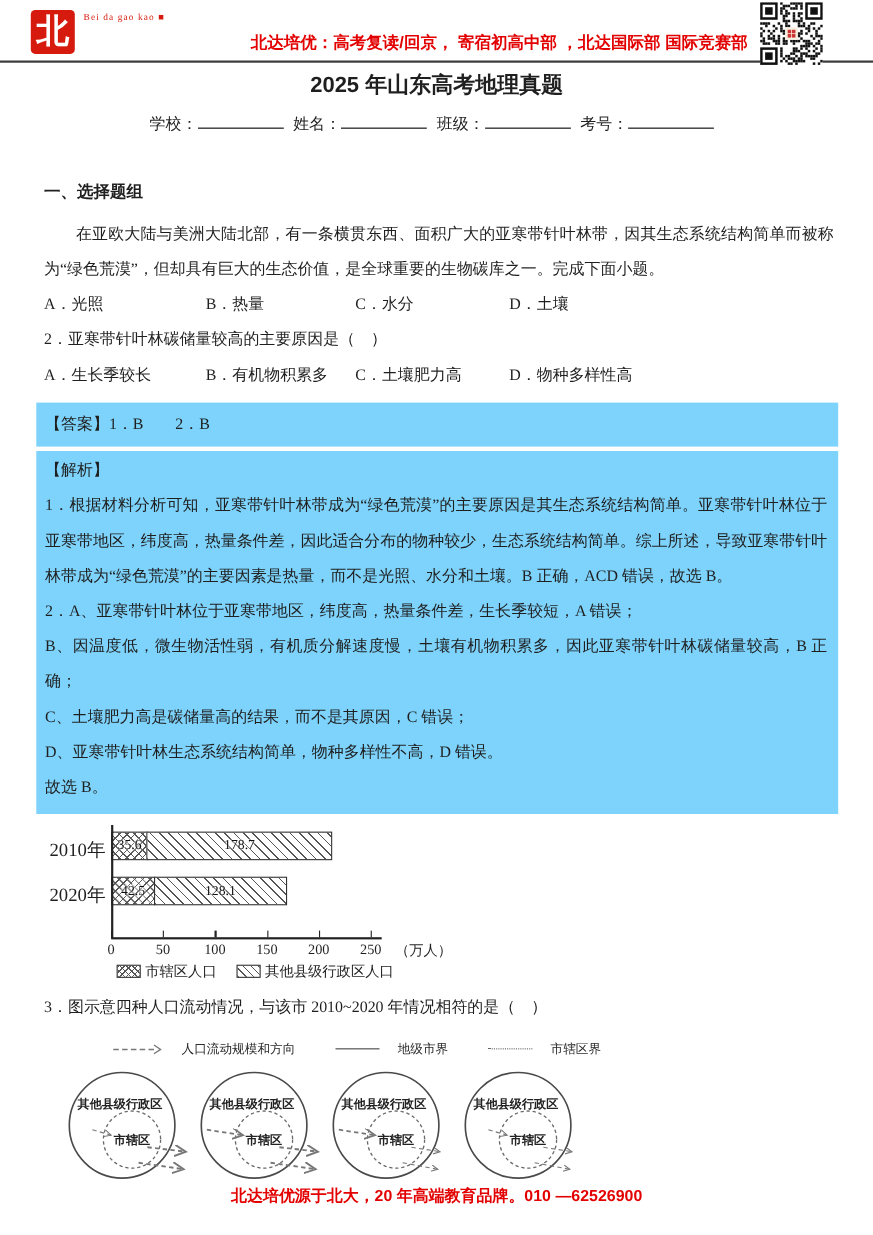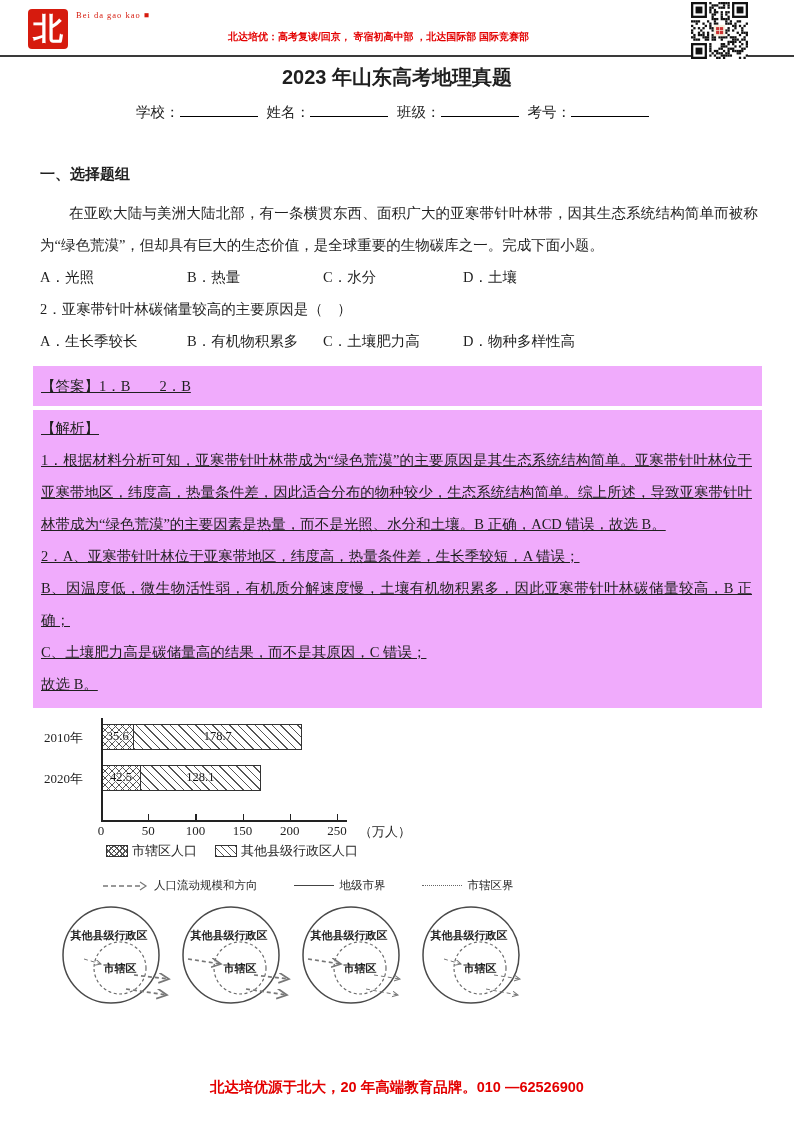--- a/index.html
+++ b/index.html
@@ -18,50 +18,50 @@
     font-family:"Liberation Serif", serif;
   }
   .brand-wrap { margin-left:8px; }
   .brand {
     color:#d61b0e; font-size:30px; font-weight:bold; letter-spacing:8px;
     line-height:32px; font-style:italic;
   }
   .brand-sub { color:#d61b0e; font-size:8.5px; letter-spacing:1px; margin-top:1px; }
   .slogan {
     position:absolute; left:228px; top:30px;
-    color:#e30000; font-weight:bold; font-size:10px;
+    color:#e30000; font-weight:bold; font-size:15px;
     font-family:"Liberation Sans", sans-serif; white-space:nowrap;
   }
   .qr { position:absolute; right:46px; top:2px; width:57px; height:57px; }
   
   .doc-title { text-align:center; font-size:20px; font-weight:bold; margin-top:7px;
                font-family:"Liberation Sans", sans-serif; }
   .fields { text-align:center; margin-top:11px; font-size:14.5px; white-space:nowrap; }
   .field-line { display:inline-block; width:78px; border-bottom:1.2px solid #000;
                 height:15px; margin-right:9px; }
   
   .main { margin:0 36px 0 40px; }
   .section-heading { margin-top:43px; font-weight:bold; font-size:15px; }
   .para { margin-top:13px; text-indent:2em; line-height:32px; text-align:justify; }
   .stem { line-height:32px; margin-top:0; }
   .opt-row { display:flex; line-height:32px; }
   .opt-row .opt:nth-child(1){ width:147px; }
   .opt-row .opt:nth-child(2){ width:136px; }
   .opt-row .opt:nth-child(3){ width:140px; }
-  .block-gray { background:#f0abfc; margin-left:-7px; margin-right:-4px; padding:5px 10px 5px 8px;text-decoration:underline; }
+  .block-gray { background:#7dd3fc; margin-left:-7px; margin-right:-4px; padding:5px 10px 5px 8px; }
   .answer-block { margin-top:9px; line-height:30px; }
   .analysis-block { margin-top:4px; padding-top:2px; padding-bottom:8px; }
   .analysis-block p { line-height:32px; text-align:justify; }
   
   .chart { position:relative; width:440px; height:146px; margin:10px 0 0 4px;
            font-family:"Liberation Sans", sans-serif; }
   .chart .yaxis { position:absolute; left:57px; top:0; width:1.5px; height:103px; background:#222; }
   .chart .xaxis { position:absolute; left:57px; top:102px; height:1.5px; background:#222; }
   .bar-row { position:absolute; left:0; height:26px; display:flex; align-items:stretch; }
-  .bar-label { position:absolute; width:52px; text-align:left; font-size:13px; top:5px; left:0;
+  .bar-label { position:absolute; width:52px; text-align:right; font-size:17px; top:5px; left:0;
                font-family:"Liberation Serif", serif; }
   .seg { position:relative; border:1.2px solid #333; background-color:#fff; }
   .seg + .seg { margin-left:-1.2px; }
   .seg.crosshatch { background-image:
       repeating-linear-gradient(45deg, #555 0 1px, transparent 1px 5px),
       repeating-linear-gradient(135deg, #555 0 1px, transparent 1px 5px); }
   .seg.diagonal { background-image:
       repeating-linear-gradient(45deg, #555 0 1px, transparent 1px 6px); }
   .seg .val { position:absolute; left:0; right:0; top:50%; transform:translateY(-52%);
       text-align:center; font-size:12.5px; color:#111;
@@ -77,21 +77,21 @@
                       margin-right:4px; vertical-align:-2px; background:#fff; }
   .chart-legend .sw.crosshatch { background-image:
       repeating-linear-gradient(45deg,#555 0 1px,transparent 1px 4px),
       repeating-linear-gradient(135deg,#555 0 1px,transparent 1px 4px); }
   .chart-legend .sw.diagonal { background-image:
       repeating-linear-gradient(45deg,#555 0 1px,transparent 1px 5px); }
   .chart-legend .leg-item { display:flex; align-items:center; }
   
   .fig-legend { display:flex; gap:36px; margin:14px 0 0 62px; align-items:center;
                 font-size:11.5px; color:#2a2a2a; white-space:nowrap; }
-  .fig-legend .leg { display:flex; align-items:center; gap:6px; }
+  .fig-legend .leg { display:flex; align-items:center; gap:17px; }
   .sym-solid { display:inline-block; width:40px; height:0; border-top:1.6px solid #444; }
   .sym-dotted { display:inline-block; width:40px; height:0; border-top:1.6px dotted #666; }
   .diagrams { display:flex; margin:6px 0 0 14px; }
   .diagram { width:120px; text-align:center; }
   
   .footer { position:absolute; top:1078px; left:0; width:100%; text-align:center;
             color:#e30000; font-weight:bold; font-size:14.5px;
             font-family:"Liberation Sans", sans-serif; }
 </style>
 </head>
@@ -303,21 +303,21 @@
       <rect x="1" y="19" width="5" height="5" fill="#fff"></rect>
       <rect x="2" y="20" width="3" height="3" fill="#111"></rect>
       <rect x="10" y="10" width="5" height="5" fill="#f5efdf"></rect>
       <rect x="11" y="11" width="1.4" height="1.4" fill="#c33"></rect>
       <rect x="12.7" y="11" width="1.4" height="1.4" fill="#c33"></rect>
       <rect x="11" y="12.7" width="1.4" height="1.4" fill="#c33"></rect>
       <rect x="12.7" y="12.7" width="1.4" height="1.4" fill="#c33"></rect>
     </svg>
 </div>
 
-<div class="doc-title">2023 年山东高考地理真题</div>
+<div class="doc-title">2025 年山东高考地理真题</div>
 <div class="fields">
   <span>学校：</span><span class="field-line"></span><span>姓名：</span><span class="field-line"></span><span>班级：</span><span class="field-line"></span><span>考号：</span><span class="field-line"></span>
 </div>
 
 <div class="main">
 
   <div class="section-heading">一、选择题组</div>
 
   <p class="para">在亚欧大陆与美洲大陆北部，有一条横贯东西、面积广大的亚寒带针叶林带，因其生态系统结构简单而被称为“绿色荒漠”，但却具有巨大的生态价值，是全球重要的生物碳库之一。完成下面小题。</p>
 
@@ -337,20 +337,21 @@
   </div>
 
   <div class="block-gray answer-block">【答案】1．B　　2．B</div>
 
   <div class="block-gray analysis-block">
     <p>【解析】</p>
     <p>1．根据材料分析可知，亚寒带针叶林带成为“绿色荒漠”的主要原因是其生态系统结构简单。亚寒带针叶林位于亚寒带地区，纬度高，热量条件差，因此适合分布的物种较少，生态系统结构简单。综上所述，导致亚寒带针叶林带成为“绿色荒漠”的主要因素是热量，而不是光照、水分和土壤。B 正确，ACD 错误，故选 B。</p>
     <p>2．A、亚寒带针叶林位于亚寒带地区，纬度高，热量条件差，生长季较短，A 错误；</p>
     <p>B、因温度低，微生物活性弱，有机质分解速度慢，土壤有机物积累多，因此亚寒带针叶林碳储量较高，B 正确；</p>
     <p>C、土壤肥力高是碳储量高的结果，而不是其原因，C 错误；</p>
+    <p>D、亚寒带针叶林生态系统结构简单，物种多样性不高，D 错误。</p>
     <p>故选 B。</p>
   </div>
 
 
   <div class="chart" id="chart">
       <div class="bar-label" style="top: 11px;">2010年</div>
       <div class="bar-row" style="left: 57px; top: 6px; height: 26px; border-radius: 10px;">
         <div class="seg crosshatch" style="width: 33.6064px;">
           <span class="val">35.6</span>
         </div>
@@ -387,20 +388,21 @@
           <span class="sw crosshatch"></span>
           <span>市辖区人口</span>
         </span>
         <span class="leg-item">
           <span class="sw diagonal"></span>
           <span>其他县级行政区人口</span>
         </span>
       </div>
     </div>
 
+  <p class="stem" style="margin-top:4px">3．图示意四种人口流动情况，与该市 2010~2020 年情况相符的是（　）</p>
 
   <div class="fig-legend">
     <span class="leg">
       <svg width="46" height="10">
         <line x1="1" y1="5" x2="38" y2="5" stroke="#777" stroke-width="1.4" stroke-dasharray="5,3"></line>
         <path d="M38 1 L44 5 L38 9" fill="none" stroke="#777" stroke-width="1.2"></path>
       </svg>
       <span>人口流动规模和方向</span>
     </span>
     <span class="leg">

